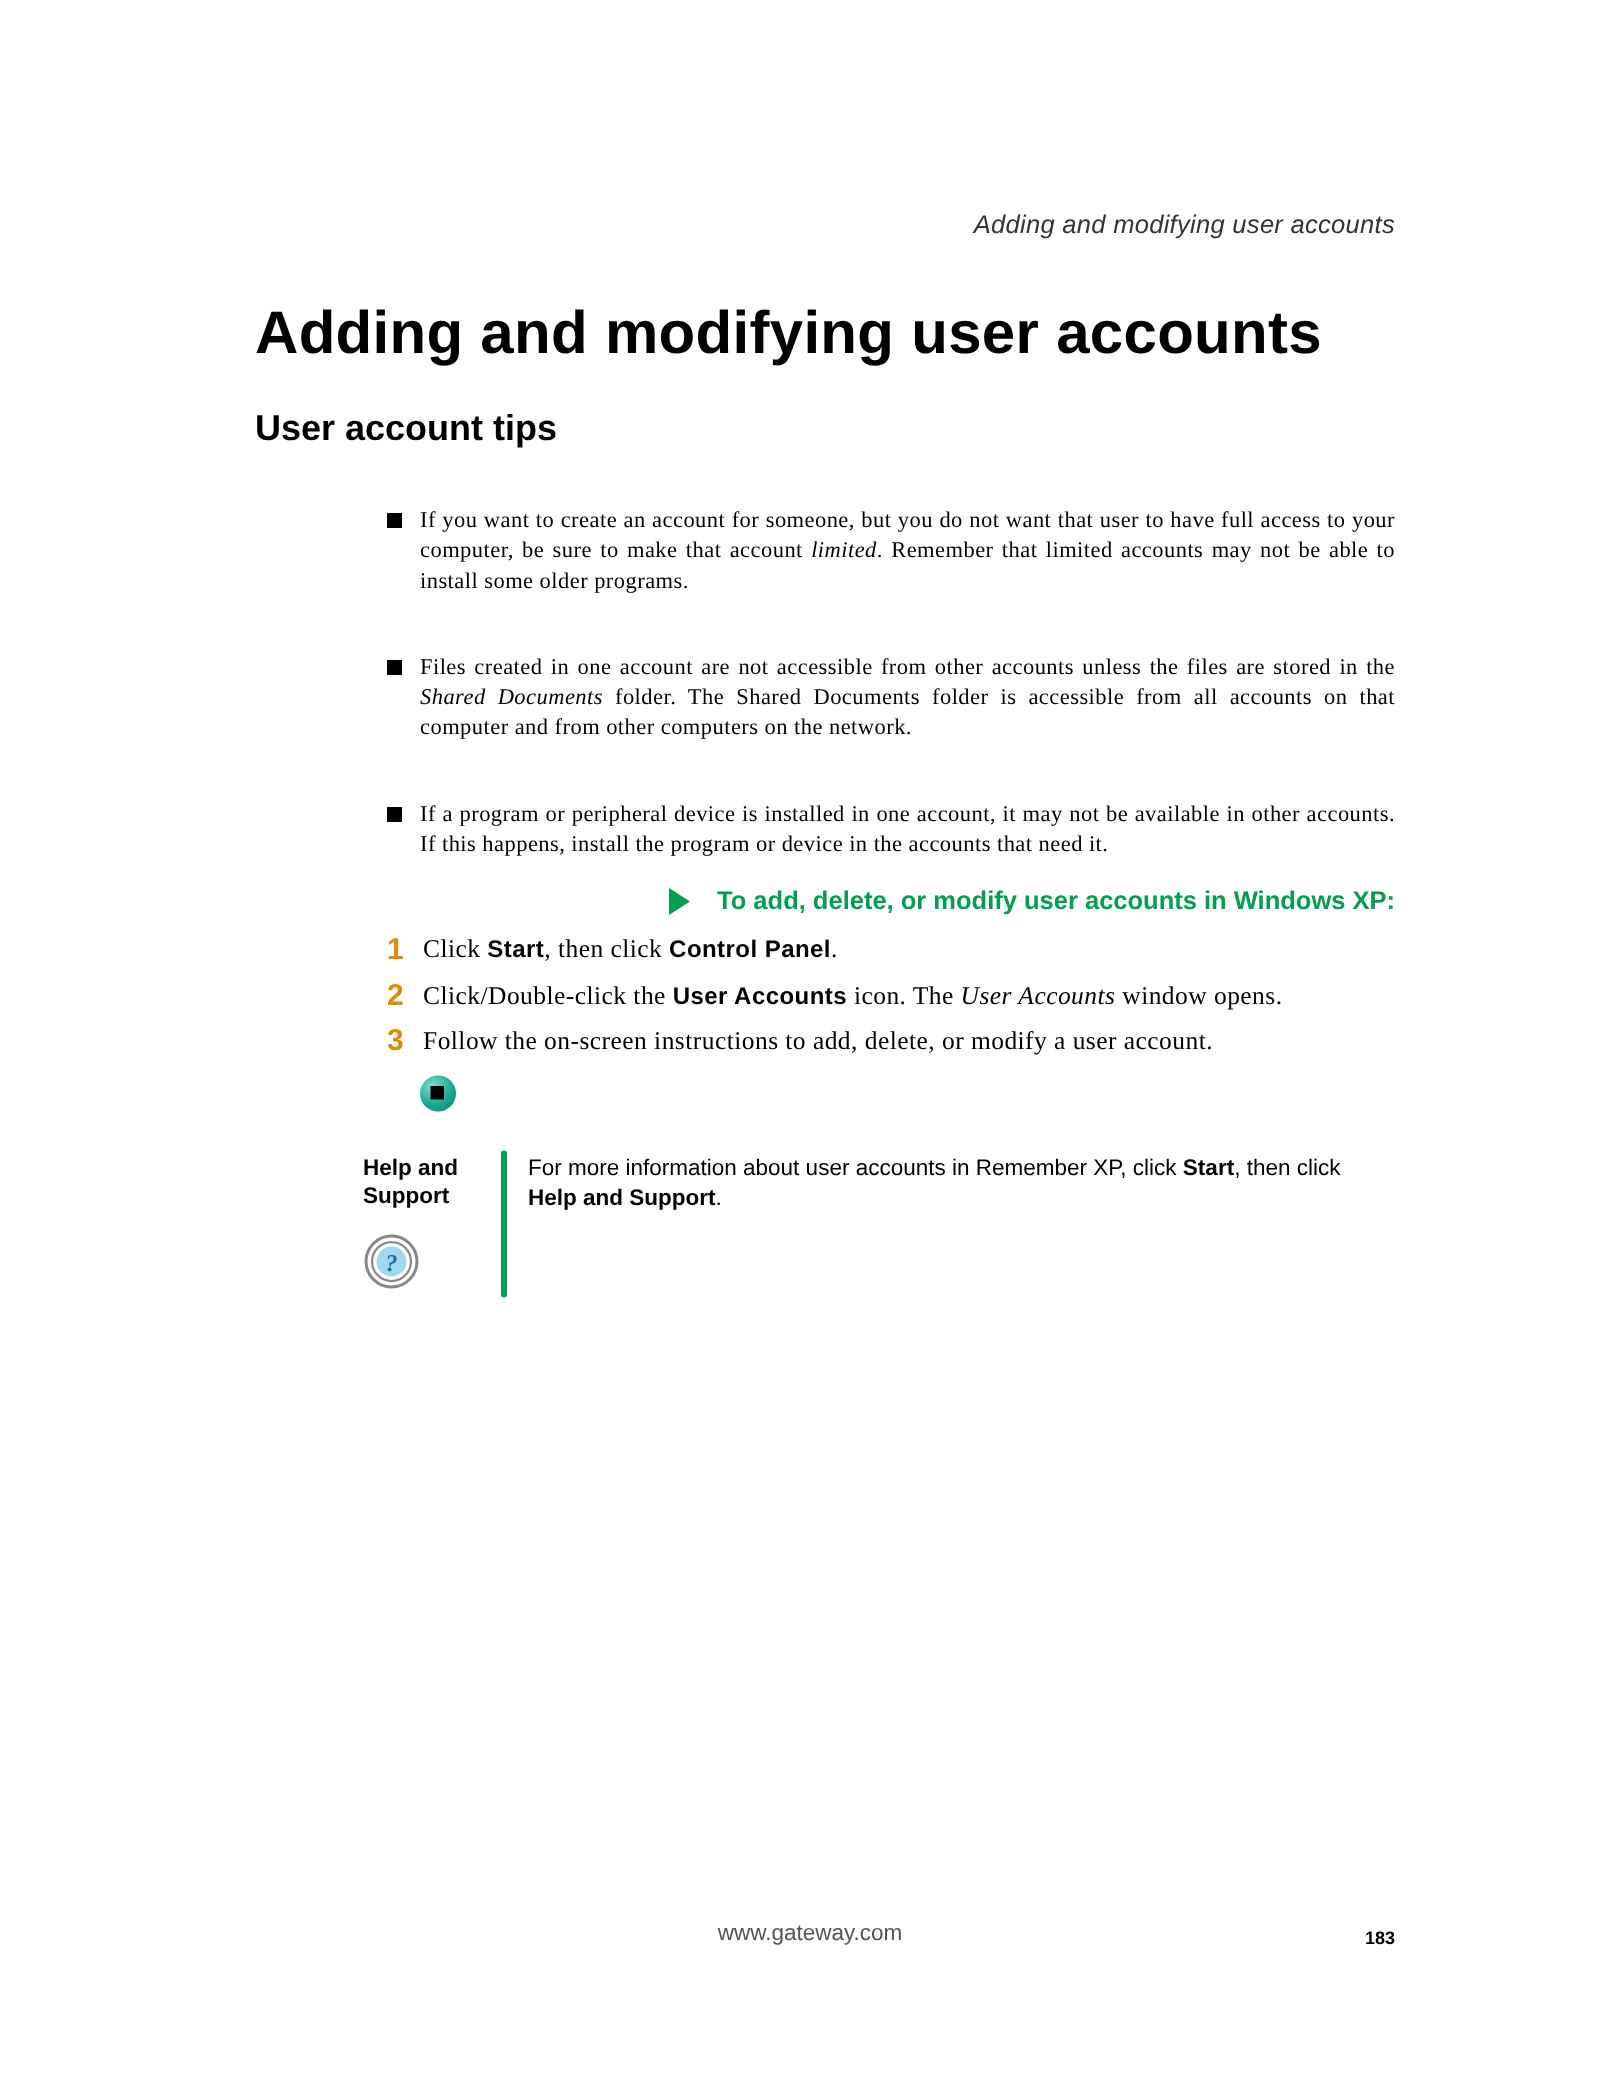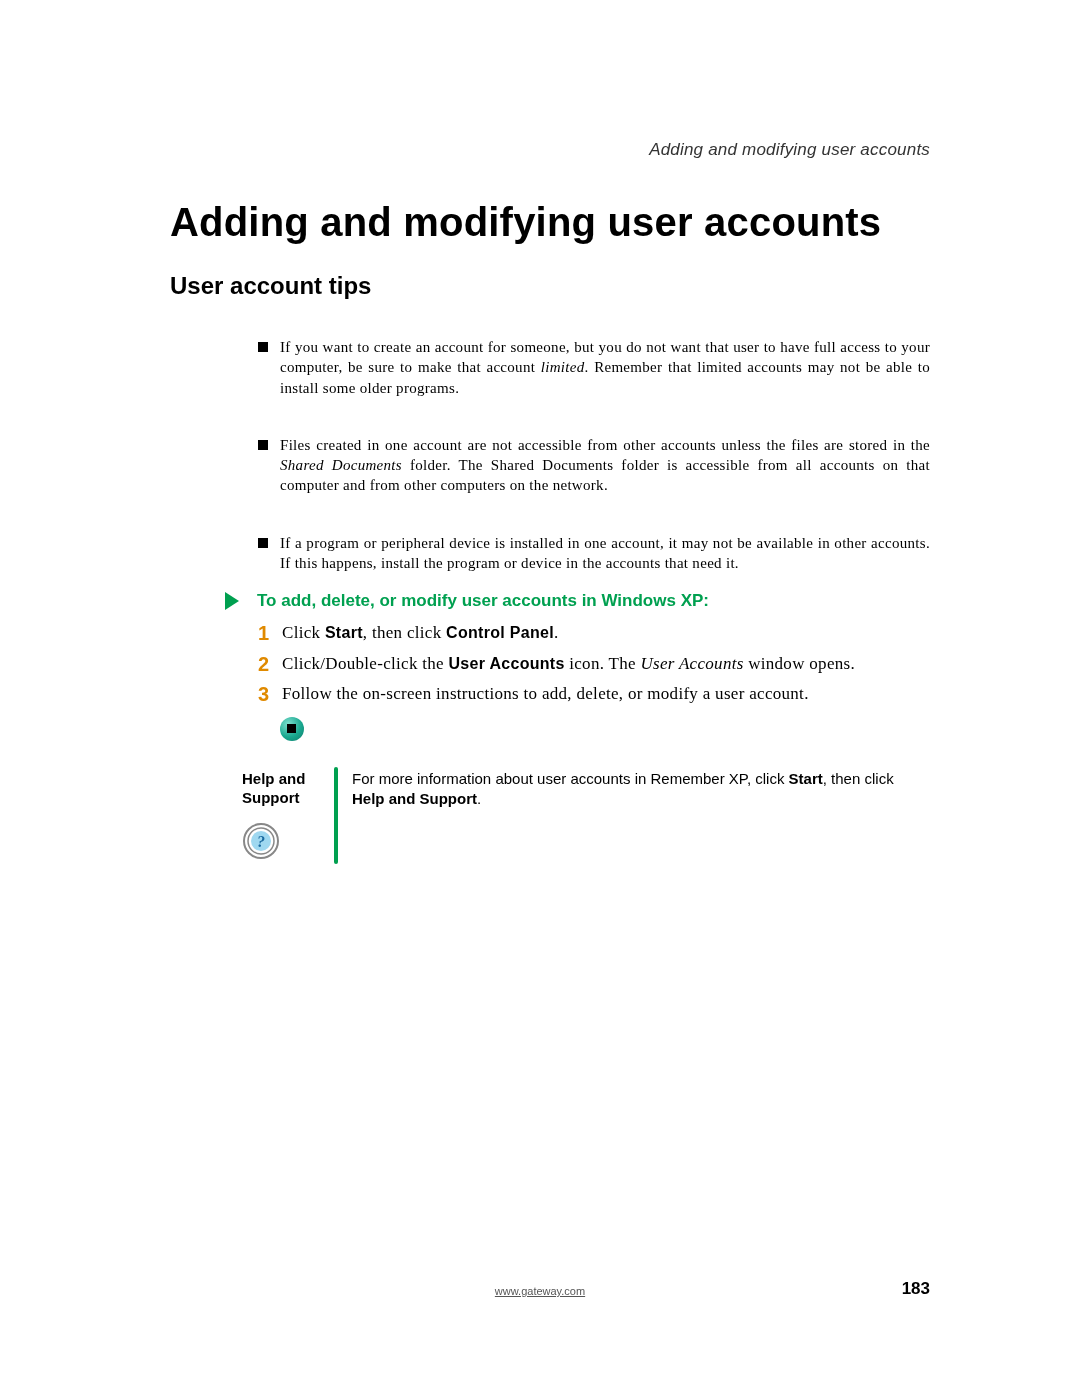--- a/index.html
+++ b/index.html
@@ -72,20 +72,21 @@
     height: 10px;
     background: #000;
   }
   ul.tips .italic { font-style: italic; }
 
   .proc-head-row {
     display: flex;
     align-items: center;
     margin-left: 55px;
     margin-bottom: 10px;
+    justify-content: flex-end;
   }
   .proc-arrow {
     width: 0; height: 0;
     border-left: 14px solid #00a050;
     border-top: 9px solid transparent;
     border-bottom: 9px solid transparent;
     margin-right: 18px;
     flex: 0 0 auto;
   }
   .proc-head {
@@ -207,31 +208,30 @@
     border-bottom: 4.5px solid transparent;
   }
 
   .footer {
     position: absolute;
     bottom: 100px;
     left: 0;
     width: 1080px;
     text-align: center;
     font-family: Arial, Helvetica, sans-serif;
-    font-size: 11px;
+    font-size: 15px;
     color: #555;
-    text-decoration: underline;
   }
   .page-num {
     position: absolute;
     bottom: 98px;
     right: 150px;
     font-family: Arial, Helvetica, sans-serif;
     font-weight: bold;
-    font-size: 17px;
+    font-size: 12px;
     color: #000;
     margin-top: 36px;
   }
 </style>
 </head>
 <body>
 
 <div class="page">
   <div class="running-head">Adding and modifying user accounts</div>
 

